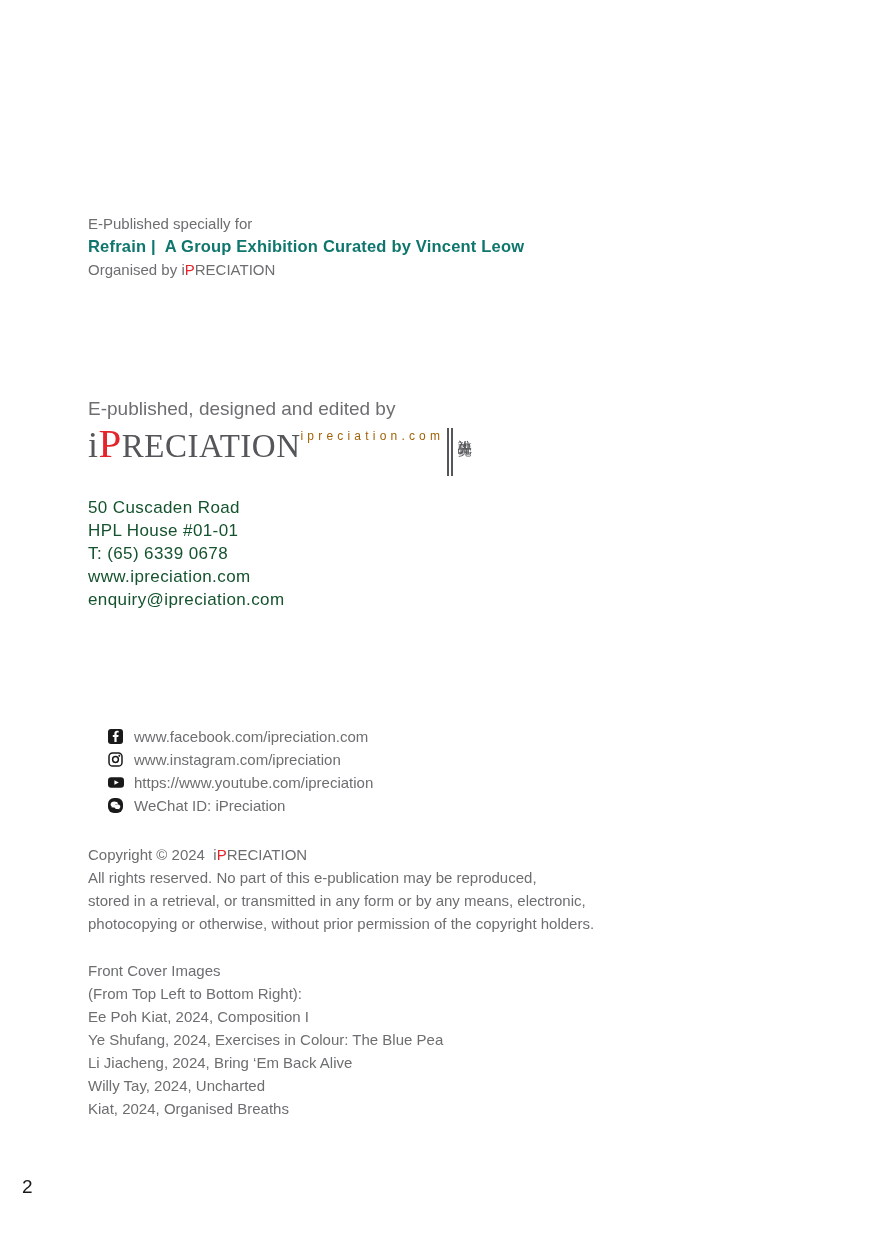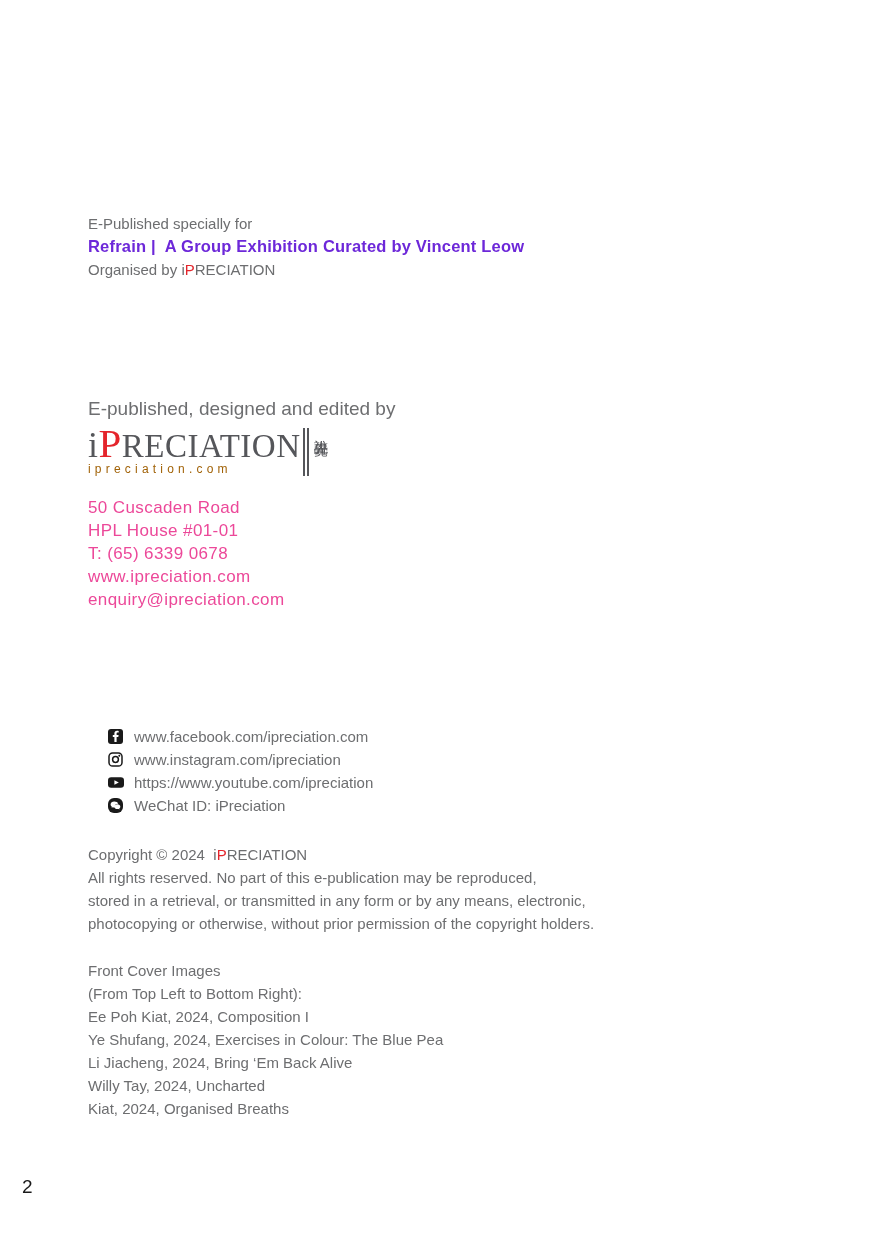--- a/index.html
+++ b/index.html
@@ -10,31 +10,31 @@
     font-family:"Liberation Sans",sans-serif;
     color:#6d6e70;
     overflow:hidden;
     margin:0 auto;
   }
   .abs{position:absolute;left:88px;}
   .line{white-space:pre-wrap;}
 
   
   .intro{top:212px;font-size:15px;line-height:23px;}
-  .intro .title{font-size:16.5px;font-weight:bold;color:#6d28d9;letter-spacing:.2px;}
+  .intro .title{font-size:16.5px;font-weight:bold;color:#0f766e;letter-spacing:.2px;}
   .brand-i{color:#6d6e70;}
   .brand-p{color:#e4242b;}
   .brand-rest{color:#6d6e70;}
 
   
   .credits{top:397px;font-size:19px;line-height:23px;}
 
   
   .logo{top:428px;display:flex;align-items:stretch;}
-  .logo-words{display:flex;flex-direction:column;}
+  .logo-words{display:flex;flex-direction:row;}
   .logo-main{
     font-family:"Liberation Serif",serif;
     color:#55565a;
     font-size:33px;line-height:30px;
     letter-spacing:.5px;
     white-space:nowrap;
   }
   .logo-main .lg-i{font-size:36px;}
   .logo-main .lg-p{color:#e4242b;font-size:41px;}
   .logo-domain{
@@ -53,21 +53,21 @@
   .logo-cjk{
     writing-mode:vertical-rl;
     text-orientation:upright;
     font-size:14px;line-height:15px;
     letter-spacing:2px;
     color:#55565a;
     height:48px;
   }
 
   
-  .contact{top:496px;font-size:17px;line-height:23px;color:#ec4899;letter-spacing:.4px;}
+  .contact{top:496px;font-size:17px;line-height:23px;color:#14532d;letter-spacing:.4px;}
 
   
   .social{top:725px;font-size:15px;line-height:23px;}
   .social-row{display:flex;align-items:center;height:23px;margin-left:20px;}
   .social-ic{width:16px;height:16px;margin-right:10px;flex:0 0 16px;display:flex;align-items:center;}
   .social-ic svg{display:block;}
 
   
   .copyright{top:843px;font-size:15px;line-height:23px;}
 

